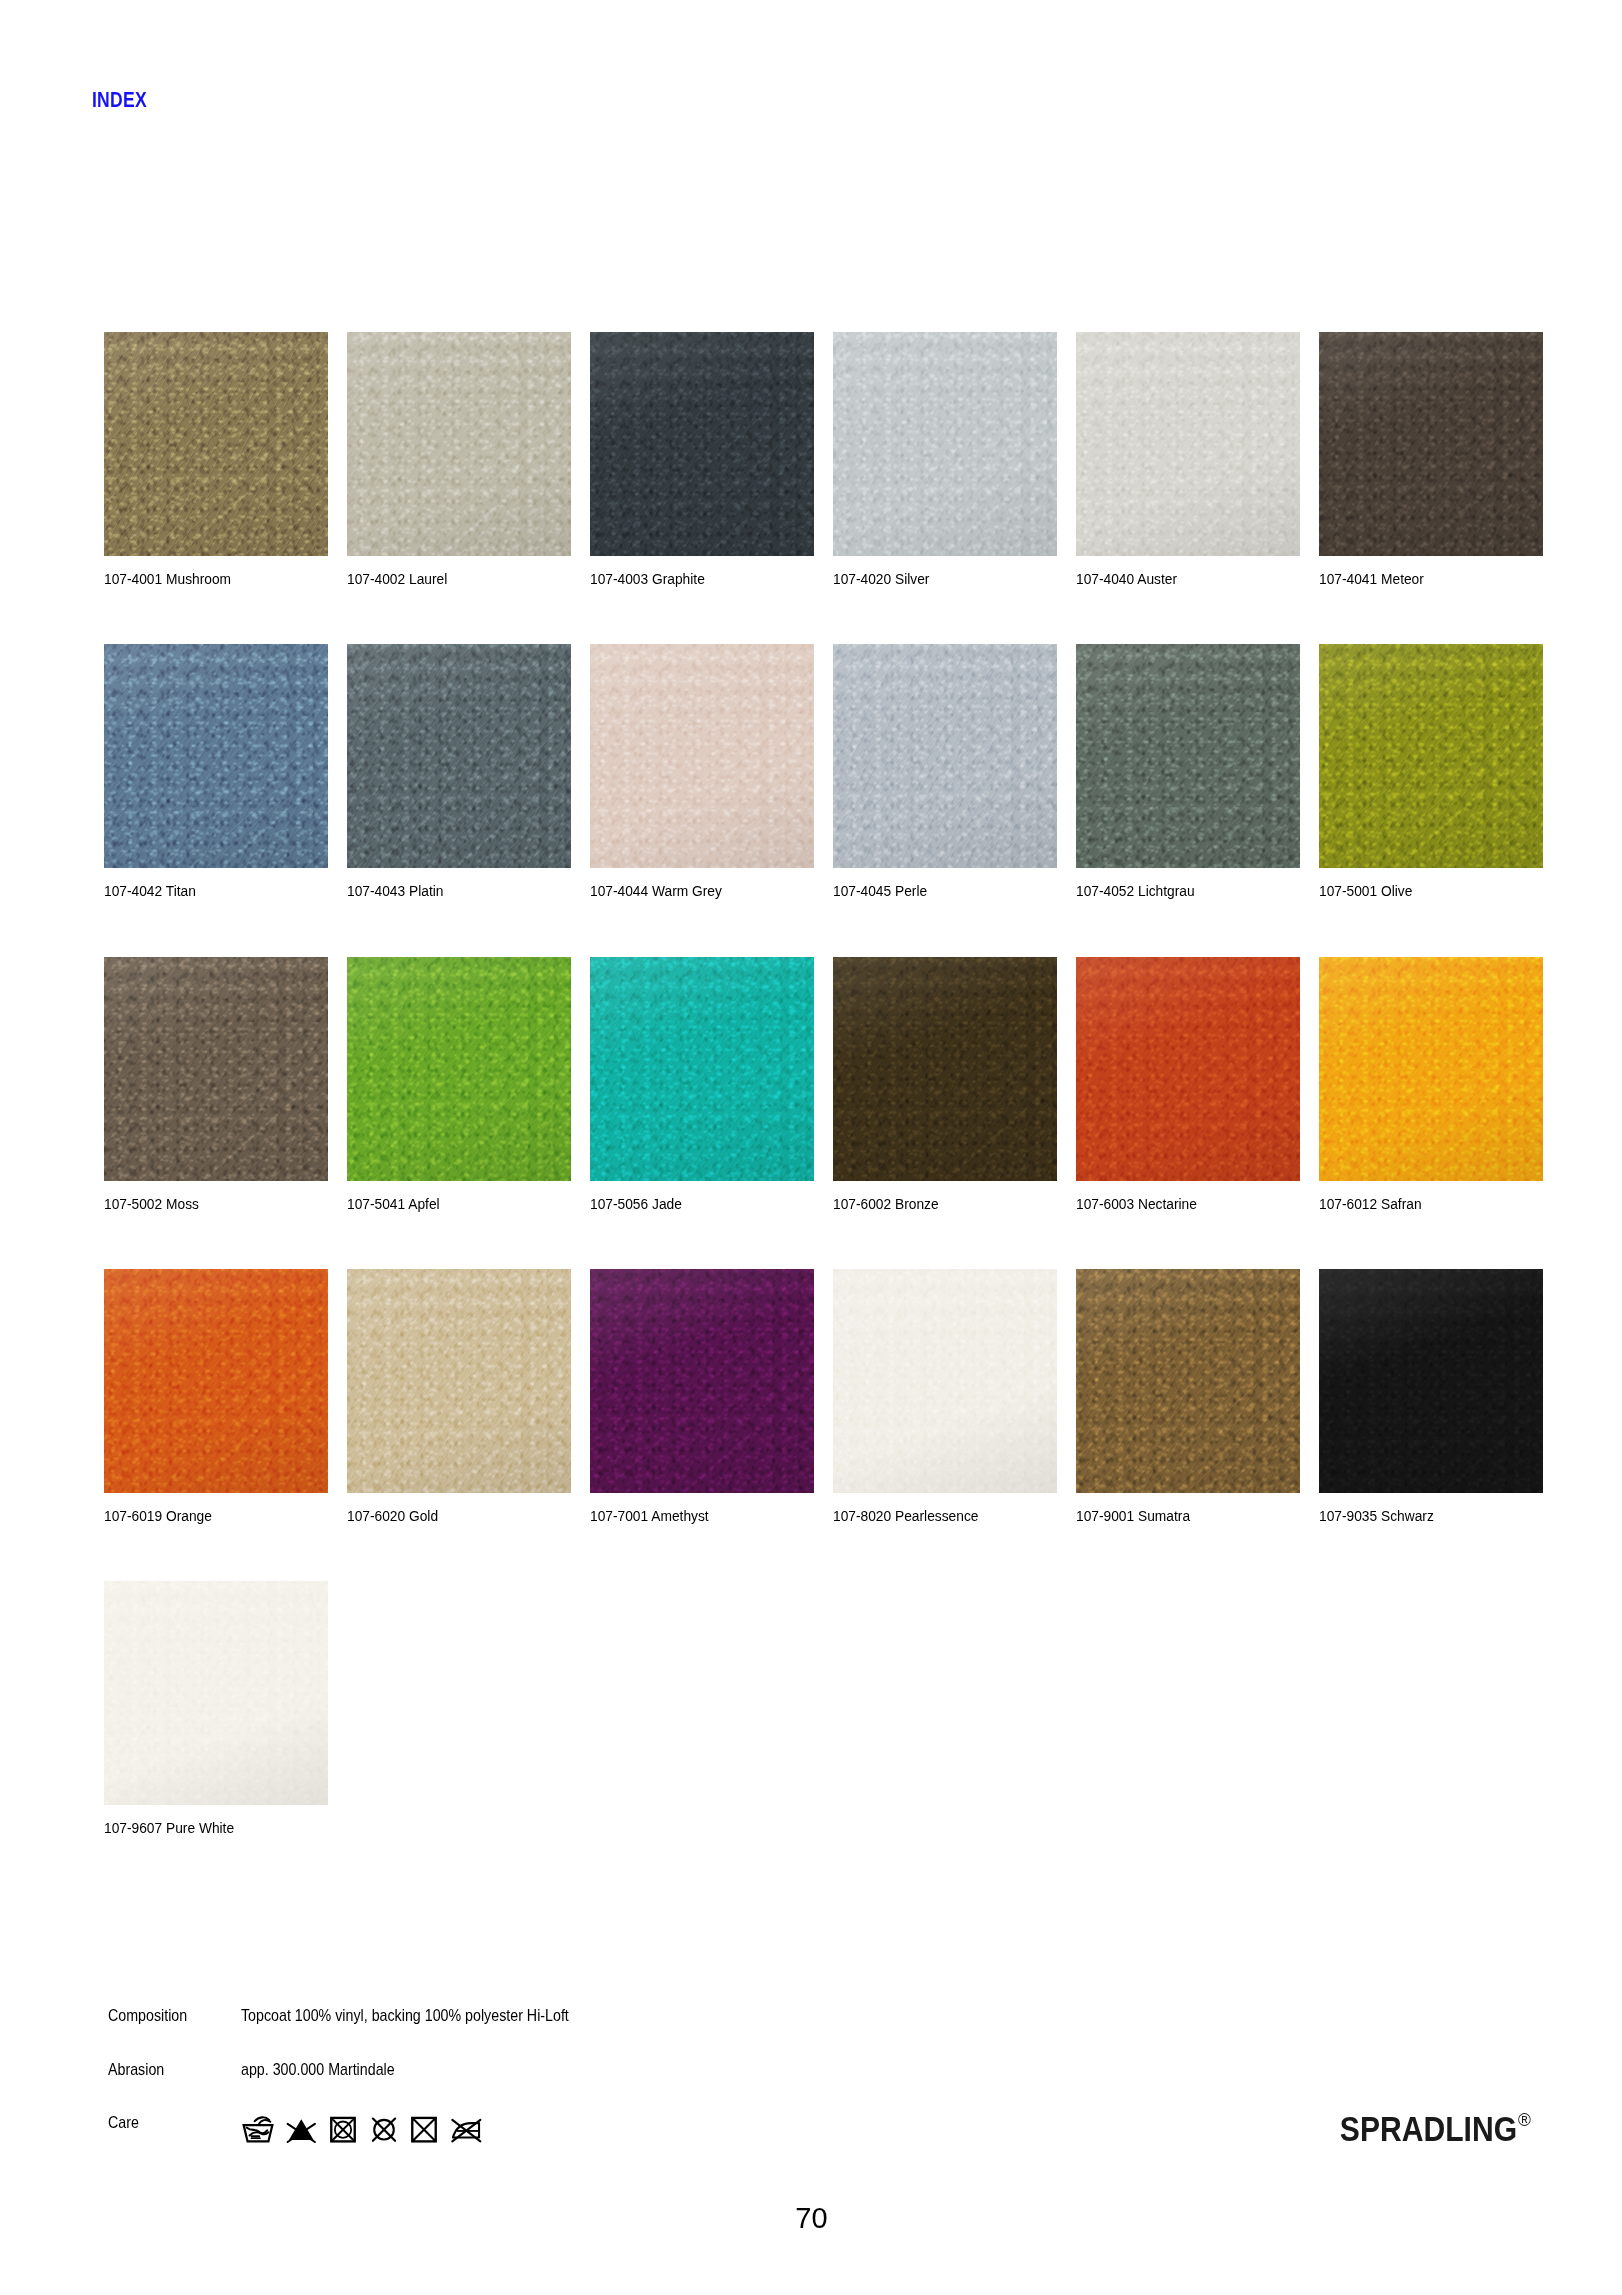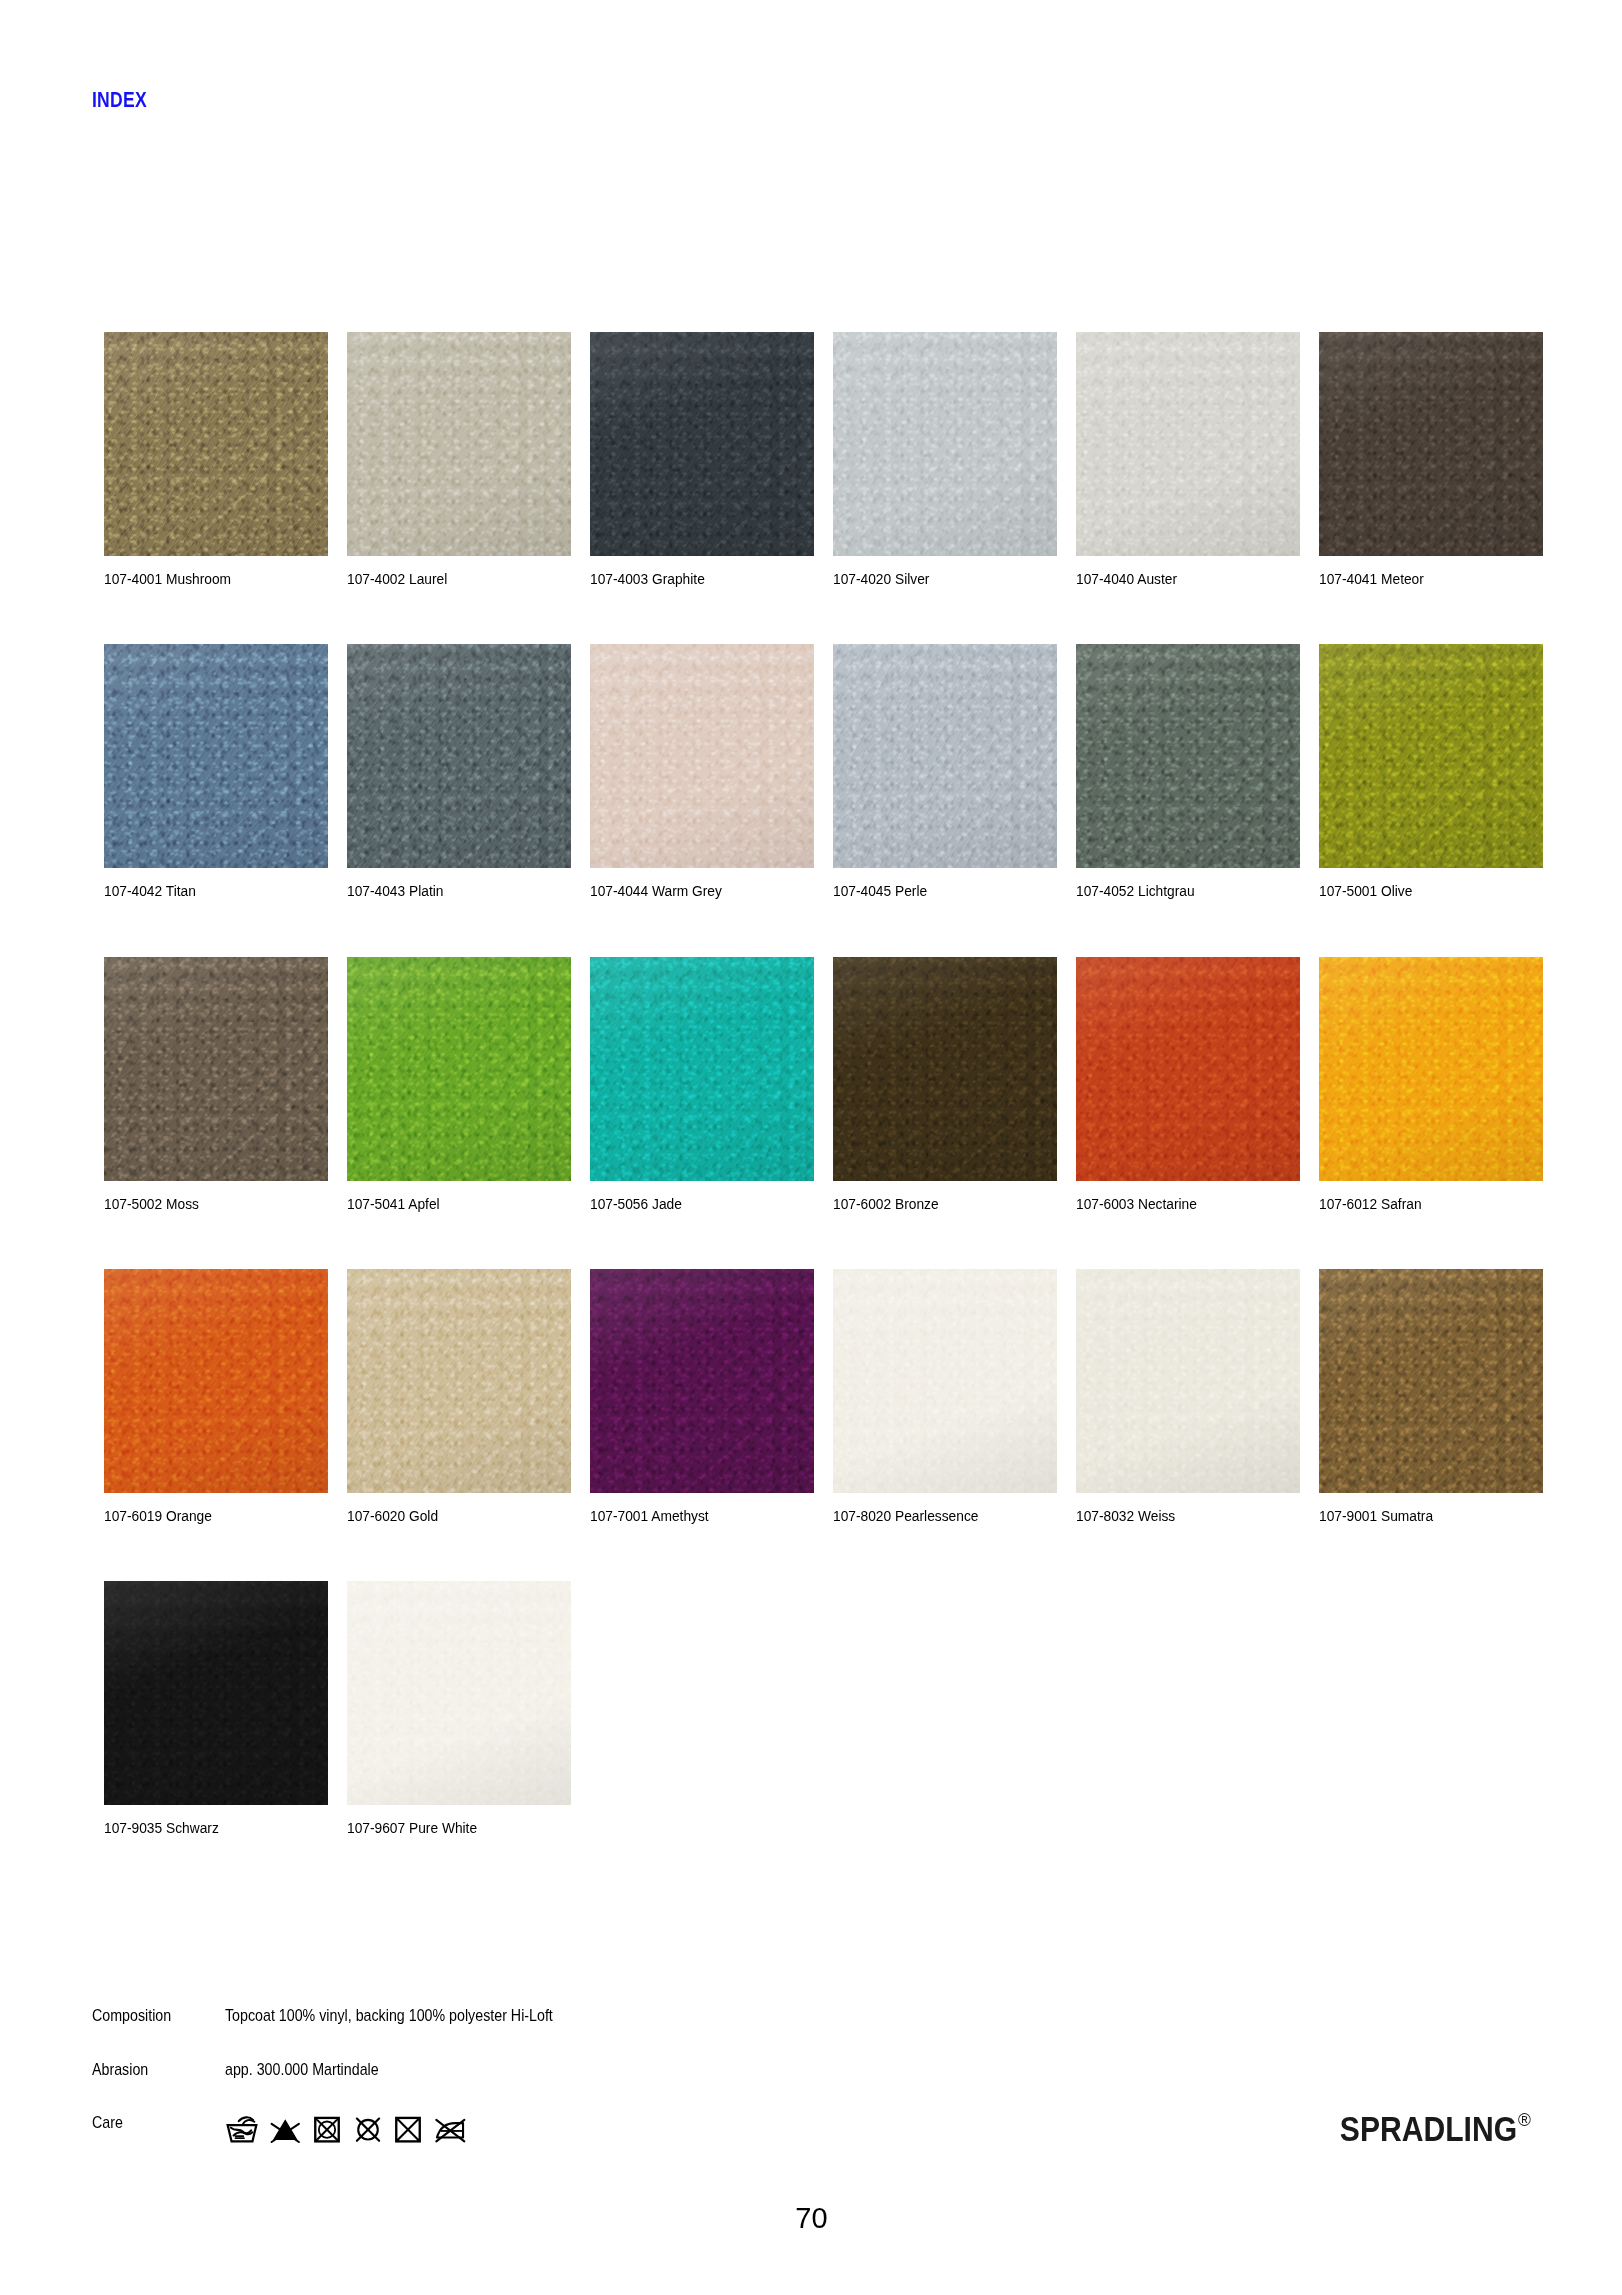--- a/index.html
+++ b/index.html
@@ -134,20 +134,21 @@
     position: absolute;
     left: 92px;
     top: 2007px;
     width: 1436px;
   }
   .spec-row {
     display: flex;
     align-items: flex-start;
     margin-bottom: 34px;
     min-height: 19.5px;
+    margin-left: 16px;
   }
   .spec-row:last-child { margin-bottom: 0; }
   .spec-key {
     width: 133px;
     flex: 0 0 133px;
     font-size: 16.2px;
     color: #000;
     transform: scaleX(0.88);
     transform-origin: left center;
     white-space: nowrap;
@@ -378,28 +379,20 @@
       </div>
       <div class="swatch-label">107-7001 Amethyst</div>
     </div>
     <div class="swatch-cell">
       <div class="swatch-chip" style="background-color: rgb(242, 239, 231);">
         <div class="grain" style="background-position: 28px 15.6px;"></div>
         <div class="grain2" style="background-position-x: 9px;"></div>
         <div class="sheen"></div>
       </div>
       <div class="swatch-label">107-8020 Pearlessence</div>
-    </div>
-    <div class="swatch-cell">
-      <div class="swatch-chip" style="background-color: rgb(236, 234, 223);">
-        <div class="grain" style="background-position: 5.8px 1.3px;"></div>
-        <div class="grain2" style="background-position-x: 13.6px;"></div>
-        <div class="sheen"></div>
-      </div>
-      <div class="swatch-label">107-8032 Weiss</div>
     </div>
     <div class="swatch-cell">
       <div class="swatch-chip" style="background-color: rgb(125, 97, 53);">
         <div class="grain" style="background-position: 14.3px 13.6px;"></div>
         <div class="grain2" style="background-position-x: 3.2px;"></div>
         <div class="sheen"></div>
       </div>
       <div class="swatch-label">107-9001 Sumatra</div>
     </div>
     <div class="swatch-cell">

